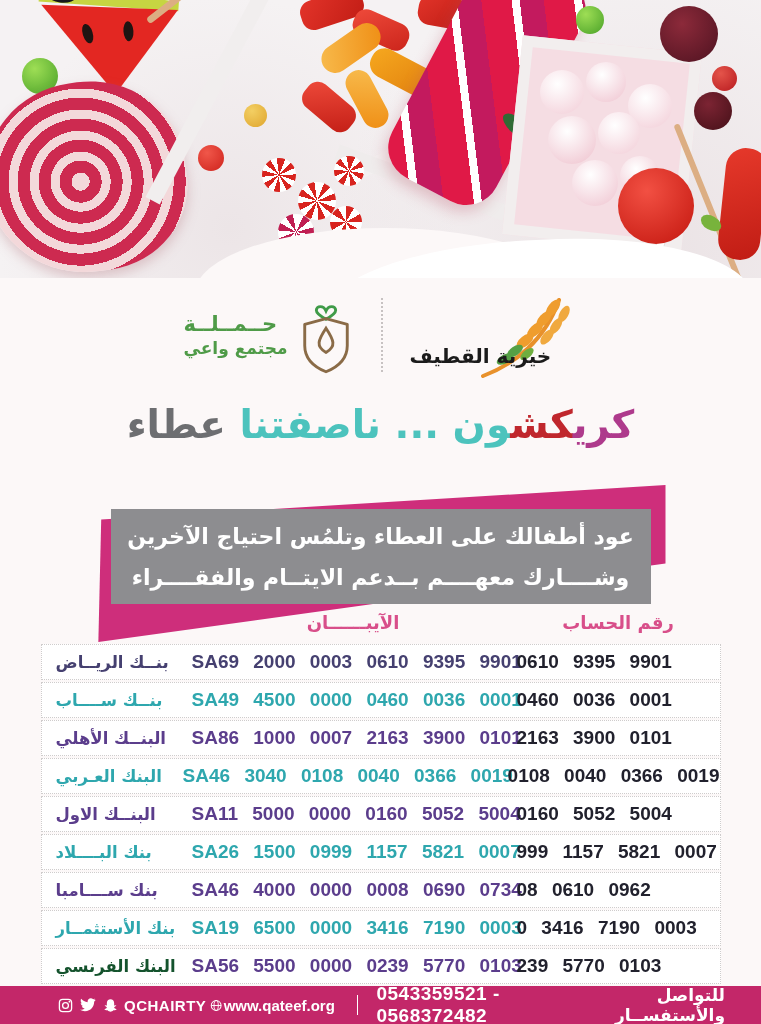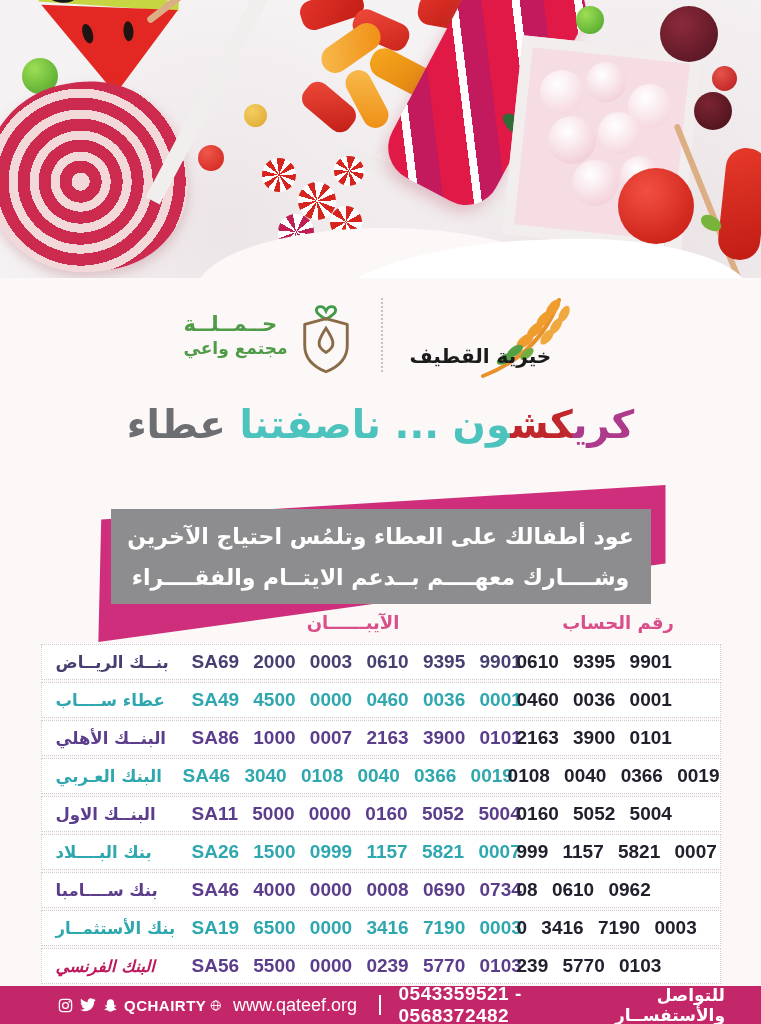--- a/index.html
+++ b/index.html
@@ -44,21 +44,21 @@
   .th-account { left:480px; width:195px; }
   .bank-row { display:flex; align-items:center; height:36px; margin-bottom:2px; background:#fff; border:1px dotted #cfcccc; font-weight:bold; }
   .cell-bank { width:150px; padding-left:14px; direction:rtl; text-align:left; font-size:16.5px; white-space:nowrap; }
   .cell-iban { width:325px; font-family:"Liberation Sans", sans-serif; font-size:19px; word-spacing:9px; white-space:nowrap; }
   .cell-account { flex:1; font-family:"Liberation Sans", sans-serif; font-size:19px; word-spacing:9px; color:#21212d; white-space:nowrap; }
 
   
   .footer { margin-top:auto; height:38px; background:#c32769; display:flex; align-items:center; padding:0 36px 0 58px; color:#fff; font-family:"Liberation Sans", sans-serif; flex:none; }
   .social { display:flex; align-items:center; gap:7px; }
   .handle { font-size:15px; font-weight:bold; letter-spacing:.5px; margin:0 4px 0 6px; }
-  .website { font-size:18px; font-weight:normal; margin-left:11px; }
+  .website { font-size:15px; font-weight:bold; margin-left:1px; }
   .footer-divider { width:2px; height:20px; background:#fff; margin:0 18px 0 22px; }
   .phones { font-size:19px; font-weight:bold; letter-spacing:.5px; }
   .contact-label { margin-left:auto; font-family:"DejaVu Sans", sans-serif; font-size:17px; font-weight:bold; direction:rtl; }
 </style>
 </head>
 <body>
 
 <div class="page">
 
   <div class="hero">
@@ -180,21 +180,21 @@
       <span class="th th-account">رقم الحساب</span>
     </div>
     <div id="bank-table-body">
     <div class="bank-row">
       <span class="cell-bank" style="color: rgb(69, 64, 112);">بنــك الريــاض</span>
       <span class="cell-iban" style="color: rgb(69, 64, 112);">SA69 2000 0003 0610 9395 9901</span>
       <span class="cell-account">0610 9395 9901</span>
     </div>
 
     <div class="bank-row">
-      <span class="cell-bank" style="color: rgb(46, 167, 174);">عطاء ســــاب</span>
+      <span class="cell-bank" style="color: rgb(46, 167, 174);">بنــك ســــاب</span>
       <span class="cell-iban" style="color: rgb(46, 167, 174);">SA49 4500 0000 0460 0036 0001</span>
       <span class="cell-account">0460 0036 0001</span>
     </div>
 
     <div class="bank-row">
       <span class="cell-bank" style="color: rgb(91, 61, 140);">البنــك الأهلي</span>
       <span class="cell-iban" style="color: rgb(91, 61, 140);">SA86 1000 0007 2163 3900 0101</span>
       <span class="cell-account">2163 3900 0101</span>
     </div>
 
@@ -222,21 +222,21 @@
       <span class="cell-account">08 0610 0962</span>
     </div>
 
     <div class="bank-row">
       <span class="cell-bank" style="color: rgb(46, 167, 174);">بنك الأستثمــار</span>
       <span class="cell-iban" style="color: rgb(46, 167, 174);">SA19 6500 0000 3416 7190 0003</span>
       <span class="cell-account">0 3416 7190 0003</span>
     </div>
 
     <div class="bank-row">
-      <span class="cell-bank" style="color: #be185d; font-style: italic;">البنك الفرنسي</span>
+      <span class="cell-bank" style="color: #14532d;">البنك الفرنسي</span>
       <span class="cell-iban" style="color: rgb(91, 61, 140);">SA56 5500 0000 0239 5770 0103</span>
       <span class="cell-account">239 5770 0103</span>
     </div>
   </div>
   </div>
 
   <div class="footer">
     <div class="social">
       <svg width="15" height="15" viewBox="0 0 16 16">
         <rect x="1.5" y="1.5" width="13" height="13" rx="3.6" fill="none" stroke="#fff" stroke-width="1.4"></rect>

